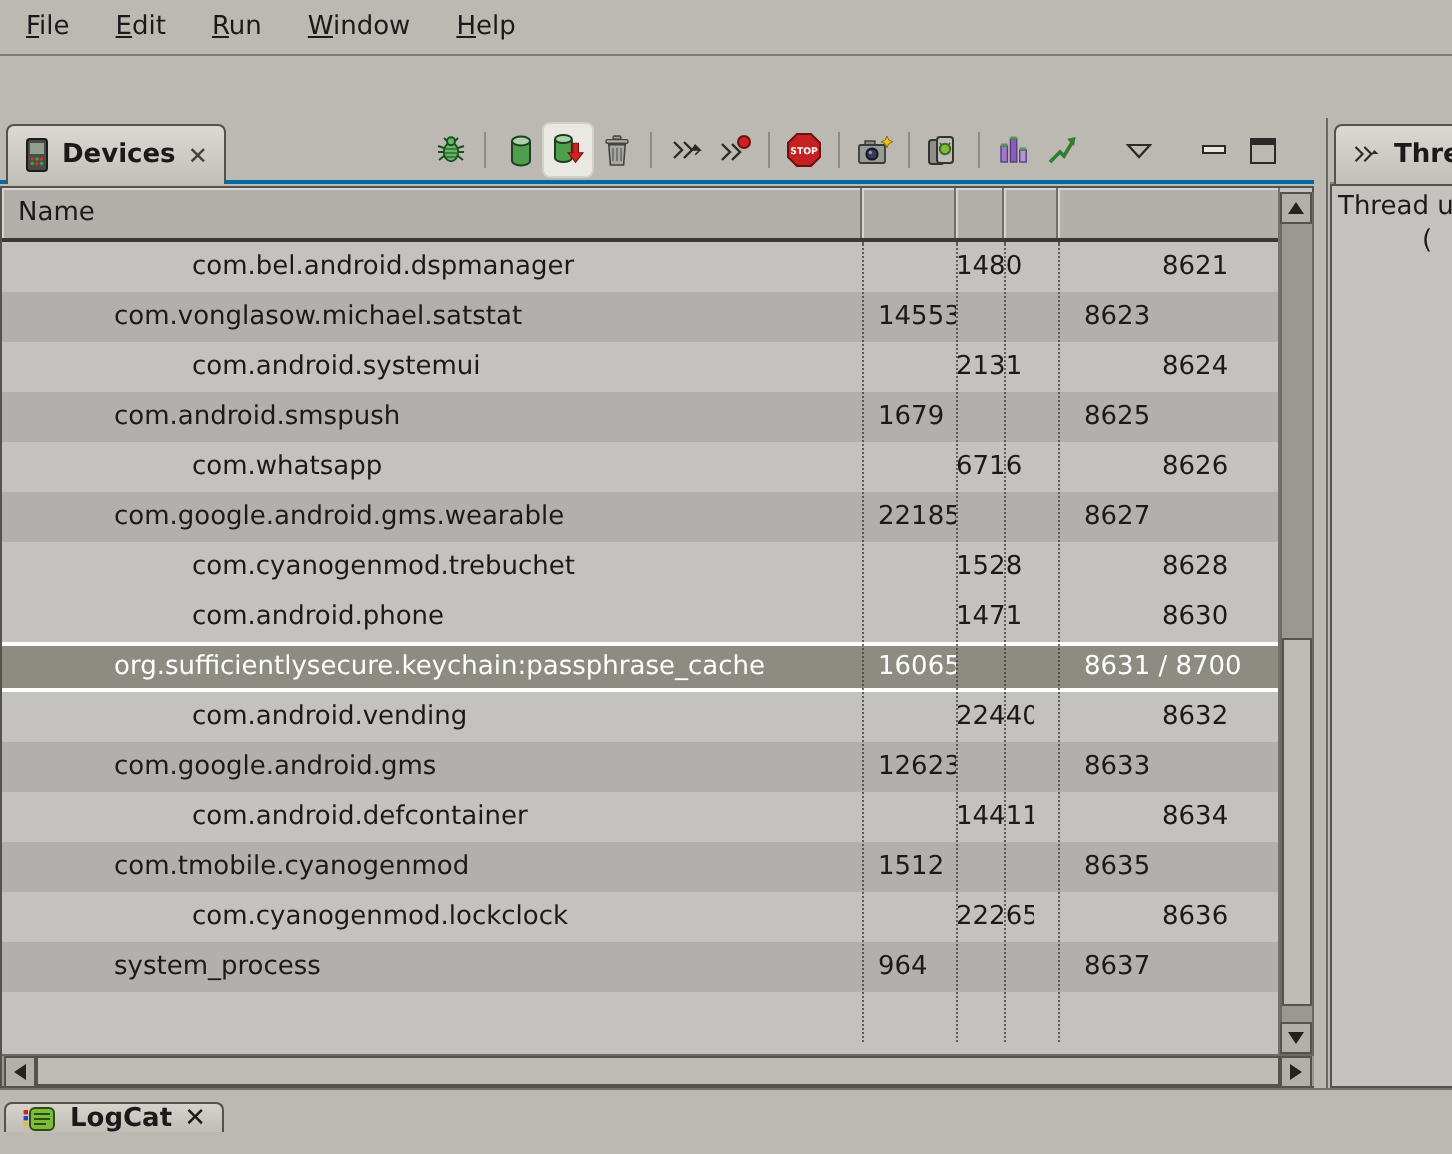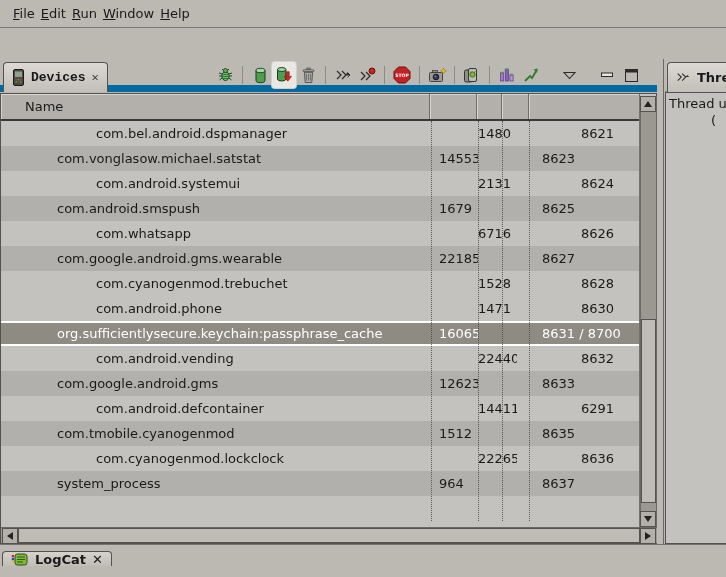--- a/index.html
+++ b/index.html
@@ -7,32 +7,32 @@
   body {
     font-family:"DejaVu Sans","Liberation Sans",sans-serif;
     font-size:13px; color:#1a1a1a;
     background:#bcb9b3;
   }
   .window { position:absolute; left:0; top:0; width:726px; height:577px; background:#bcb9b3; }
 
   
   .menubar {
     position:absolute; left:0; top:0; width:726px; height:28px;
-    display:flex; align-items:center; padding-left:10px;
+    display:flex; align-items:center; gap:17px; padding-left:10px;
     background:#bcb9b3; border-bottom:1px solid #7d7b76;
   }
   .menu-item { padding:2px 3px; cursor:default; }
   .menu-item u { text-decoration:underline; }
 
   
   .toolbar-strip { position:absolute; left:0; top:29px; width:726px; height:30px; background:#bcb9b3; }
 
   
   .tabbar { position:absolute; height:33px; top:59px; background:#bcb9b3; }
-  .tabbar.devices { left:0; width:657px; border-bottom:7px solid #0369a1;font-family:Liberation Mono, monospace; }
+  .tabbar.devices { left:0; width:657px; border-bottom:2px solid #0369a1; }
   .tabbar.threads { left:665px; width:61px; border-bottom:1px solid #8a8781; }
   .tab {
     position:absolute; top:3px; height:30px;
     display:flex; align-items:center; gap:6px; padding:0 8px;
     background:linear-gradient(#dcd9d4,#c2bfb9);
     border:1px solid #54524e; border-bottom:none;
     border-radius:4px 4px 0 0; font-weight:bold; white-space:nowrap;
   }
   .tab .close { font-size:12px; font-weight:bold; color:#44423e; cursor:pointer; }
 
@@ -52,21 +52,21 @@
   
   .table-frame {
     position:absolute; left:0; top:93px; width:657px; height:451px;
     border:1px solid #54524e; background:#c4c2be;
   }
   .thead {
     position:absolute; left:0; top:0; width:638px; height:27px;
     background:#b3b0ab; border-bottom:2px solid #3a3935; display:flex;
   }
   .hcell {
-    height:25px; display:flex; align-items:center; padding-left:24px;
+    height:25px; display:flex; align-items:center; padding-left:8px;
     border-right:1px solid #6f6d68;
     box-shadow:inset 1px 1px 0 #d8d5d0; cursor:pointer;
   }
   .hcell.c-name { width:430px; }
   .hcell.c-pid  { width:47px; }
   .hcell.c-a    { width:24px; }
   .hcell.c-b    { width:27px; }
   .hcell.c-port { width:110px; border-right:none; }
 
   .rows { position:absolute; left:0; top:27px; width:638px; height:400px; }
@@ -374,21 +374,21 @@
           <div class="cell pid">12623</div>
           <div class="cell gap1"></div>
           <div class="cell gap2"></div>
           <div class="cell port">8633</div>
         </div>
         <div class="trow light">
           <div class="cell name">com.android.defcontainer</div>
           <div class="cell pid">14411</div>
           <div class="cell gap1"></div>
           <div class="cell gap2"></div>
-          <div class="cell port">6291</div>
+          <div class="cell port">8634</div>
         </div>
         <div class="trow dark">
           <div class="cell name">com.tmobile.cyanogenmod</div>
           <div class="cell pid">1512</div>
           <div class="cell gap1"></div>
           <div class="cell gap2"></div>
           <div class="cell port">8635</div>
         </div>
         <div class="trow light">
           <div class="cell name">com.cyanogenmod.lockclock</div>

